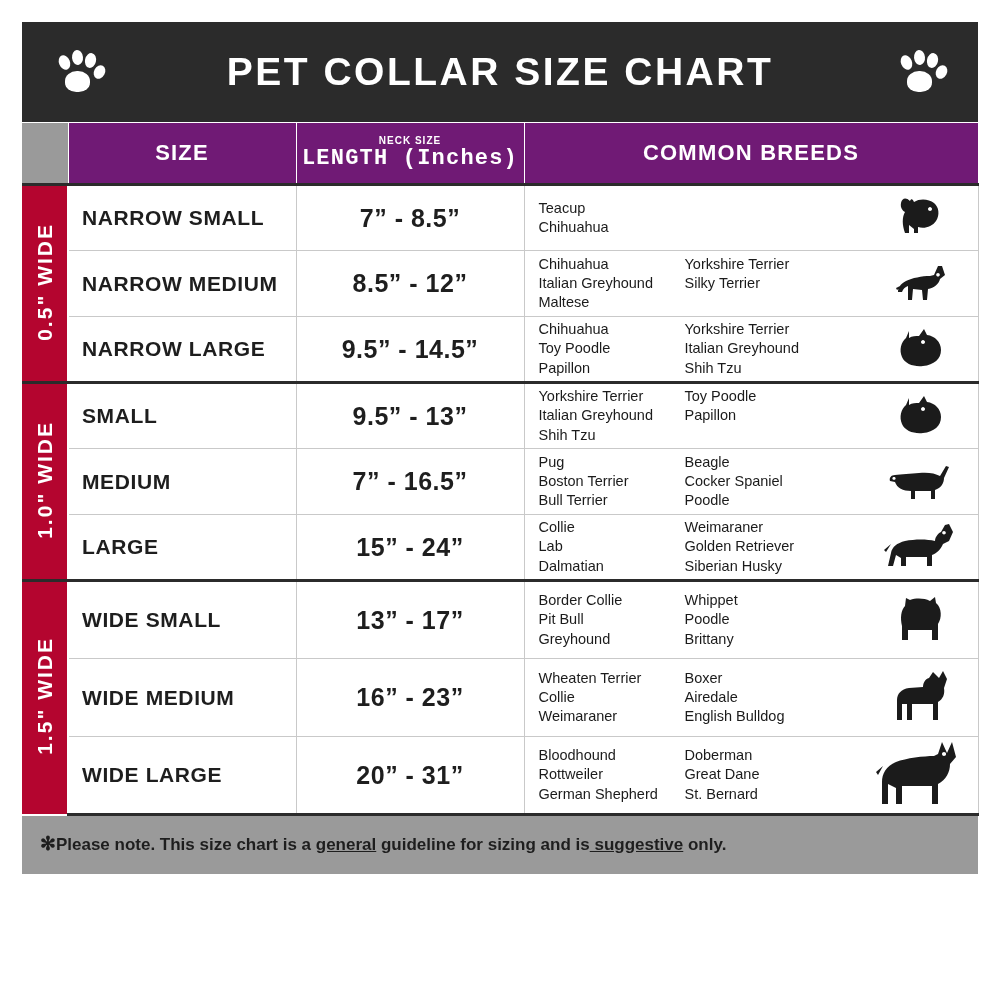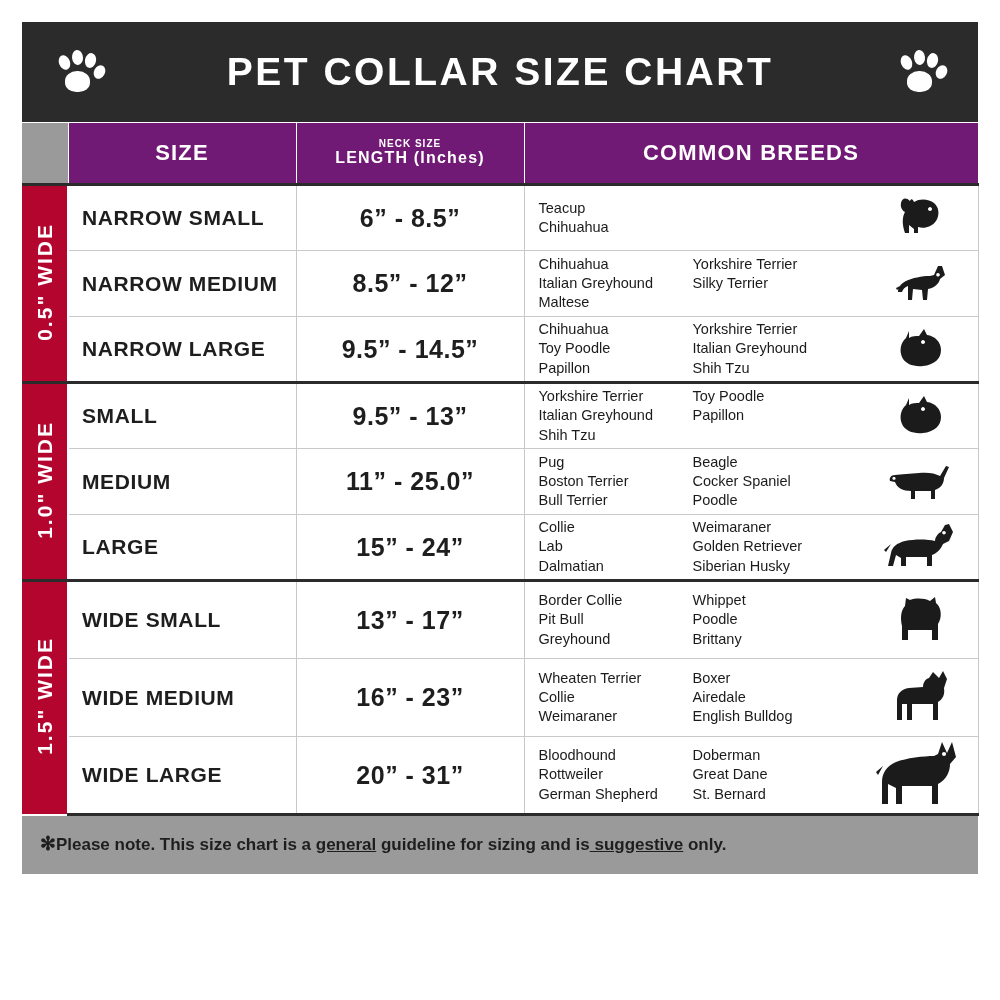--- a/index.html
+++ b/index.html
@@ -78,21 +78,21 @@
     border-left: none;
   }
   .len-small {
     display: block;
     font-size: 10px;
     letter-spacing: 1px;
     font-weight: bold;
     line-height: 1;
     margin-bottom: 1px;
   }
-  .len-big { display: block; font-size: 16px; line-height: 1.05; }
+  .len-big { display: block; font-size: 22px; line-height: 1.05; font-family: Liberation Mono, monospace; }
 
   td {
     border: 1px solid #c9c9c9;
     vertical-align: middle;
     padding: 0;
   }
   tr.row td { height: 66px; }
   tr.row.tall td { height: 78px; }
 
   td.wide-cell {
@@ -130,21 +130,21 @@
   td.breed-cell { padding: 0; }
   .breed-wrap {
     display: flex;
     align-items: center;
     justify-content: space-between;
     height: 100%;
     padding: 0 10px 0 14px;
   }
   .breed-cols {
     display: flex;
-    gap: 8px;
+    gap: 0px;
     flex: 1;
   }
   .breed-col {
     font-size: 14.5px;
     line-height: 1.33;
     color: #1b1b1b;
     width: 146px;
     white-space: nowrap;
   }
   .breed-col.col2 { width: 160px; }
@@ -215,21 +215,21 @@
         <th>COMMON BREEDS</th>
       </tr>
     </thead>
     <tbody>
 
       <tr class="row group-start">
         <td class="wide-cell" rowspan="3">
           <span class="wide-label">0.5" WIDE</span>
         </td>
         <td class="size-cell">NARROW SMALL</td>
-        <td class="len-cell">6” - 8.5”</td>
+        <td class="len-cell">7” - 8.5”</td>
         <td class="breed-cell">
           <div class="breed-wrap">
             <div class="breed-cols">
               <div class="breed-col">Teacup<br>Chihuahua</div>
               <div class="breed-col col2"></div>
             </div>
             <div class="dog-cell">
               <svg width="52" height="46" viewBox="0 0 52 46" aria-hidden="true">
                 <path fill="#1b1b1b" d="M14 6 C10 2 6 3 5 8 C4 13 7 16 9 17 C6 22 6 30 9 38 L13 38 L13 30 L18 34 L18 38 L22 38 L22 32 C28 34 36 32 40 26 C44 20 43 12 38 8 C33 4 24 3 18 7 C17 4 15 3 14 6 Z M34 12 C35 12 36 13 36 14 C36 15 35 16 34 16 C33 16 32 15 32 14 C32 13 33 12 34 12 Z"></path>
               </svg>
@@ -290,21 +290,21 @@
               <svg width="52" height="46" viewBox="0 0 52 46" aria-hidden="true">
                 <path fill="#1b1b1b" d="M13 5 L10 12 C5 16 3 24 6 31 C9 38 18 41 27 40 C38 39 45 33 45 24 C45 16 39 10 31 9 L28 3 L23 10 C20 10 16 10 13 12 Z M27 14 C28 14 29 15 29 16 C29 17 28 18 27 18 C26 18 25 17 25 16 C25 15 26 14 27 14 Z"></path>
               </svg>
             </div>
           </div>
         </td>
       </tr>
 
       <tr class="row">
         <td class="size-cell">MEDIUM</td>
-        <td class="len-cell">11” - 25.0”</td>
+        <td class="len-cell">7” - 16.5”</td>
         <td class="breed-cell">
           <div class="breed-wrap">
             <div class="breed-cols">
               <div class="breed-col">Pug<br>Boston Terrier<br>Bull Terrier</div>
               <div class="breed-col col2">Beagle<br>Cocker Spaniel<br>Poodle</div>
             </div>
             <div class="dog-cell">
               <svg width="70" height="42" viewBox="0 0 70 42" aria-hidden="true">
                 <path fill="#1b1b1b" d="M8 14 C4 14 2 17 3 20 L8 21 C10 27 16 30 24 30 L24 38 L28 38 L28 30 L44 30 L44 38 L48 38 L48 29 C54 27 57 22 57 17 L62 6 L59 5 L53 15 C48 12 40 11 32 12 C24 13 14 13 8 14 Z M7 16 C8 16 8.6 16.6 8.6 17.4 C8.6 18.2 8 18.8 7 18.8 C6 18.8 5.4 18.2 5.4 17.4 C5.4 16.6 6 16 7 16 Z"></path>
               </svg>

